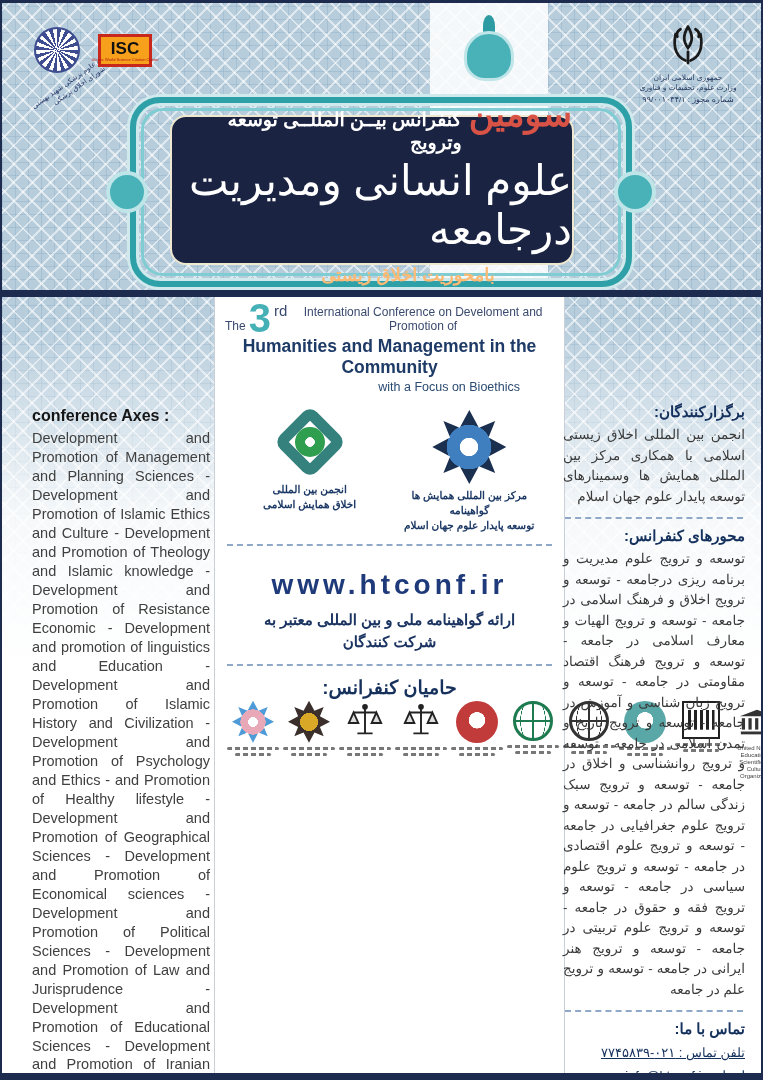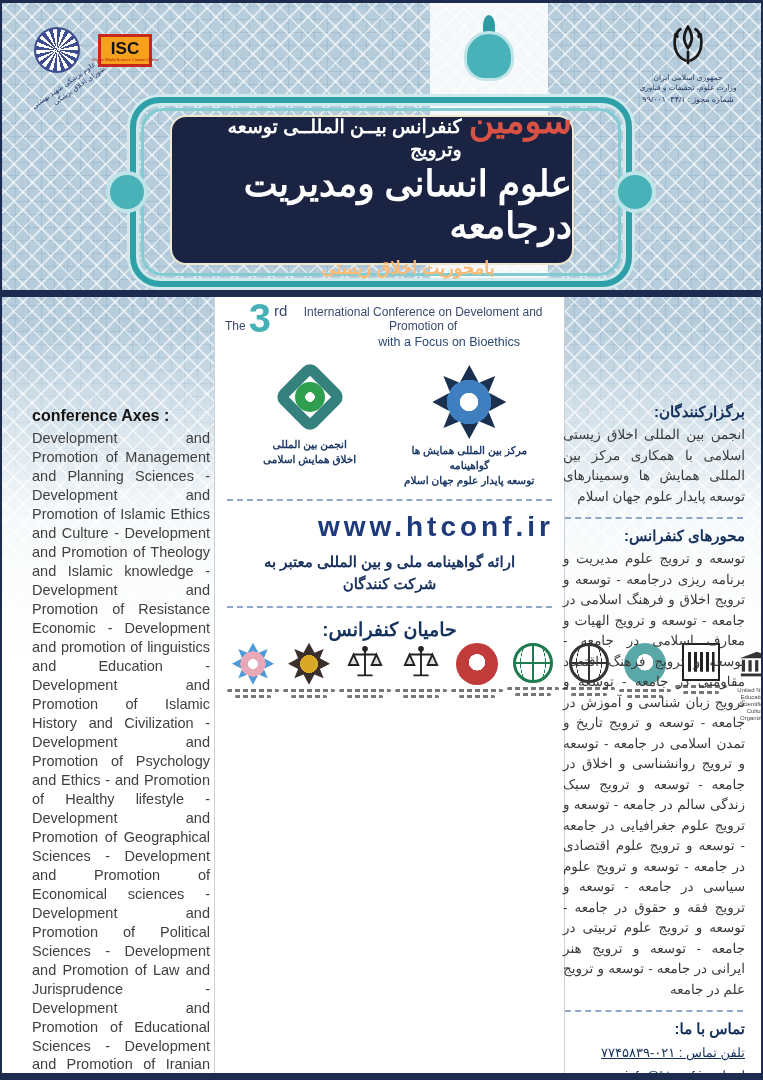--- a/index.html
+++ b/index.html
@@ -34,21 +34,21 @@
   
   .frame{position:absolute;left:128px;top:94px;width:502px;height:190px;border-radius:30px;
     border:6px solid #2ea0a8;box-shadow:0 0 0 3px #cfe9ec, inset 0 0 0 3px #cfe9ec;}
   .frame-inner{position:absolute;inset:5px;border:3px solid #7fcdd2;border-radius:22px;}
   .med{position:absolute;width:42px;height:42px;border-radius:50%;background:#49b2b8;border:4px solid #bfe5e8;top:168px;}
   .med.left{left:104px;} .med.right{left:612px;}
   .banner{position:absolute;left:168px;top:112px;width:404px;height:150px;background:#1b2342;border:2px solid #efe8d0;border-radius:16px;
     display:flex;flex-direction:column;align-items:center;justify-content:center;direction:rtl;color:#fff;}
   .banner-l1{font-size:19px;font-weight:bold;display:flex;align-items:baseline;gap:7px;}
   .banner-l1 .hl{font-size:35px;font-weight:bold;}
-  .banner-l2{font-size:36px;font-weight:bold;margin-top:2px;}
+  .banner-l2{font-size:42px;font-weight:normal;margin-top:2px;}
   .banner-l3{font-size:18px;font-weight:bold;margin-top:6px;transform:translateX(36px);}
   .divider-bar{position:absolute;left:0;top:287px;width:100%;height:7px;background:#1d2c4e;}
   
   .center-panel{position:absolute;left:212px;top:294px;width:351px;height:779px;background:#fff;
     border-left:1px solid #c9d0da;border-right:1px solid #c9d0da;display:flex;flex-direction:column;padding:6px 10px 4px;}
   .en-title{text-align:center;color:#3a4a6e;}
   .en-l1{font-size:12px;display:flex;justify-content:center;align-items:flex-end;gap:3px;}
   .en-l1 .num{font-size:40px;font-weight:bold;color:#45b0b5;line-height:.75;}
   .en-l1 .ord{font-size:15px;color:#3a4a6e;transform:translateY(-14px);margin-right:2px;}
   .en-l2{font-size:17.5px;font-weight:bold;color:#1e3a66;margin-top:3px;}
@@ -57,21 +57,21 @@
   .org{width:150px;text-align:center;}
   .org-knot{width:52px;height:52px;margin:8px auto 14px;transform:rotate(45deg);border:11px solid #35817d;border-radius:10px;position:relative;}
   .org-knot::after{content:"";position:absolute;left:50%;top:50%;width:30px;height:30px;transform:translate(-50%,-50%);
     background:radial-gradient(circle,#ffffff 0 22%,#2f9e4f 23%);border-radius:50%;}
   .org-star{width:74px;height:74px;margin:2px auto 4px;
     background:radial-gradient(circle,#ffffff 0 17%,#3f7fbf 18% 42%,#1b2f4f 43%);
     clip-path:polygon(50% 0,63% 24%,85% 15%,76% 37%,100% 50%,76% 63%,85% 85%,63% 76%,50% 100%,37% 76%,15% 85%,24% 63%,0 50%,24% 37%,15% 15%,37% 24%);}
   .org-cap{font-size:10.5px;font-weight:bold;color:#1e3a66;line-height:1.45;direction:rtl;}
   .dashes{border:none;border-top:2px dashed #8fa8c8;margin:10px 2px 8px;}
   .city{font-size:27px;font-weight:bold;color:#c23830;text-align:center;direction:rtl;}
-  .site{font-size:28px;font-weight:bold;color:#1e3a7a;text-align:right;letter-spacing:4px;margin-top:2px;}
+  .site{font-size:28px;font-weight:bold;color:#1e3a7a;text-align:center;letter-spacing:4px;margin-top:15px;}
   .cert{font-size:15px;font-weight:bold;color:#1b3461;text-align:center;direction:rtl;line-height:1.5;margin-top:8px;}
   .sponsors-h{font-size:19px;font-weight:bold;color:#16325c;text-align:center;direction:rtl;margin-top:2px;}
   .sponsors-grid{flex:1;display:flex;justify-content:space-evenly;margin-top:2px;}
   .sp-row{display:flex;justify-content:space-evenly;align-items:flex-start;}
   .sp-cell{display:flex;flex-direction:column;align-items:center;width:56px;}
   .sp-logo{width:42px;height:42px;position:relative;display:flex;align-items:center;justify-content:center;}
   .shape-circle{background:radial-gradient(circle at 50% 46%,#ffffff 0 26%,var(--c) 27%);border-radius:50%;}
   .shape-globe{border:3px solid var(--c);border-radius:50%;width:40px;height:40px;
     background:linear-gradient(var(--c) 0 0) center/100% 2px no-repeat,linear-gradient(var(--c) 0 0) center/2px 100% no-repeat,
     radial-gradient(ellipse 55% 100% at center,transparent 0 64%,var(--c) 65% 68%,transparent 69%);}
@@ -161,20 +161,21 @@
   <div class="divider-bar"></div>
 
   <div class="center-panel">
     <div class="en-title">
       <div class="en-l1">
         <span>The</span>
         <span class="num">3</span>
         <span class="ord">rd</span>
         <span>International Conference on Develoment and Promotion of</span>
       </div>
+      <div class="en-l2">Humanities and Management in the Community</div>
       <div class="en-l3">with a Focus on Bioethics</div>
     </div>
 
     <div class="org-row">
       <div class="org">
         <div class="org-knot"></div>
         <div class="org-cap">
           <div>انجمن بین المللی</div>
           <div>اخلاق همایش اسلامی</div>
         </div>

